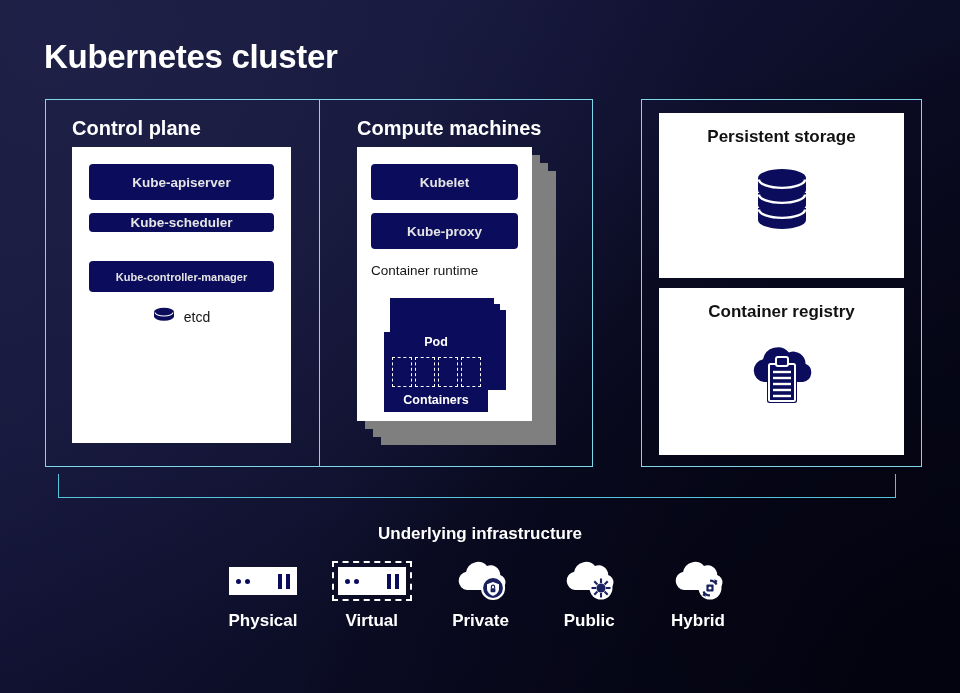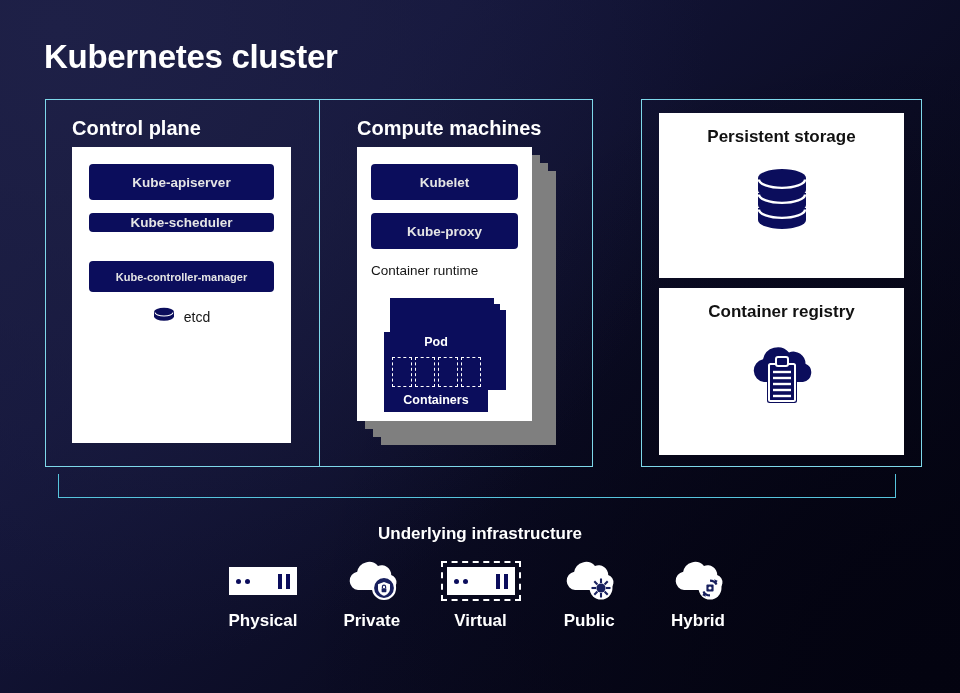--- a/index.html
+++ b/index.html
@@ -419,50 +419,50 @@
             <span class="server-bar"></span>
               <span class="server-bar"></span>
           </span>
         </div>
       </div>
       <div class="infra-label">Physical</div>
     </div>
 
     <div class="infra-item">
       <div class="infra-icon">
-        <span>
-          <svg width="56" height="44" viewBox="0 0 56 44">
-            <path d="M14 33 a9.2 9.2 0 0 1 -0.8 -18.2 A12 12 0 0 1 34 9
-                     a9.6 9.6 0 0 1 13.2 9 A7.7 7.7 0 0 1 45 33 Z" fill="#ffffff"></path>
-            <circle cx="40" cy="31" r="11" fill="#18205e" stroke="#ffffff" stroke-width="2.2"></circle>
-            <path d="M40 25 l6 2.2 v4.3 c0 4 -3.1 6.4 -6 7.3 c-2.9 -0.9 -6 -3.3 -6 -7.3 V27.2 Z" fill="#ffffff"></path>
-            <rect x="37.6" y="31.2" width="4.8" height="4" rx="0.7" fill="#18205e"></rect>
-            <path d="M38.4 31.2 v-1.4 a1.6 1.6 0 0 1 3.2 0 v1.4" fill="none" stroke="#18205e" stroke-width="1.2"></path>
-          </svg>
-        </span>
-      </div>
-      <div class="infra-label">Private</div>
-    </div>
-
-    <div class="infra-item">
-      <div class="infra-icon">
         <div class="server-dashed-wrap">
           <div class="server-box">
             <span class="server-dots">
               <span class="server-dot"></span>
                 <span class="server-dot"></span>
             </span>
             <span class="server-bars">
               <span class="server-bar"></span>
                 <span class="server-bar"></span>
             </span>
           </div>
         </div>
       </div>
       <div class="infra-label">Virtual</div>
+    </div>
+
+    <div class="infra-item">
+      <div class="infra-icon">
+        <span>
+          <svg width="56" height="44" viewBox="0 0 56 44">
+            <path d="M14 33 a9.2 9.2 0 0 1 -0.8 -18.2 A12 12 0 0 1 34 9
+                     a9.6 9.6 0 0 1 13.2 9 A7.7 7.7 0 0 1 45 33 Z" fill="#ffffff"></path>
+            <circle cx="40" cy="31" r="11" fill="#18205e" stroke="#ffffff" stroke-width="2.2"></circle>
+            <path d="M40 25 l6 2.2 v4.3 c0 4 -3.1 6.4 -6 7.3 c-2.9 -0.9 -6 -3.3 -6 -7.3 V27.2 Z" fill="#ffffff"></path>
+            <rect x="37.6" y="31.2" width="4.8" height="4" rx="0.7" fill="#18205e"></rect>
+            <path d="M38.4 31.2 v-1.4 a1.6 1.6 0 0 1 3.2 0 v1.4" fill="none" stroke="#18205e" stroke-width="1.2"></path>
+          </svg>
+        </span>
+      </div>
+      <div class="infra-label">Private</div>
     </div>
 
     <div class="infra-item">
       <div class="infra-icon">
         <span>
           <svg width="56" height="44" viewBox="0 0 56 44">
             <path d="M14 33 a9.2 9.2 0 0 1 -0.8 -18.2 A12 12 0 0 1 34 9
                      a9.6 9.6 0 0 1 13.2 9 A7.7 7.7 0 0 1 45 33 Z" fill="#ffffff"></path>
             <circle cx="40" cy="31" r="11.5" fill="#ffffff"></circle>
             <g stroke="#18205e" stroke-width="2.1">

